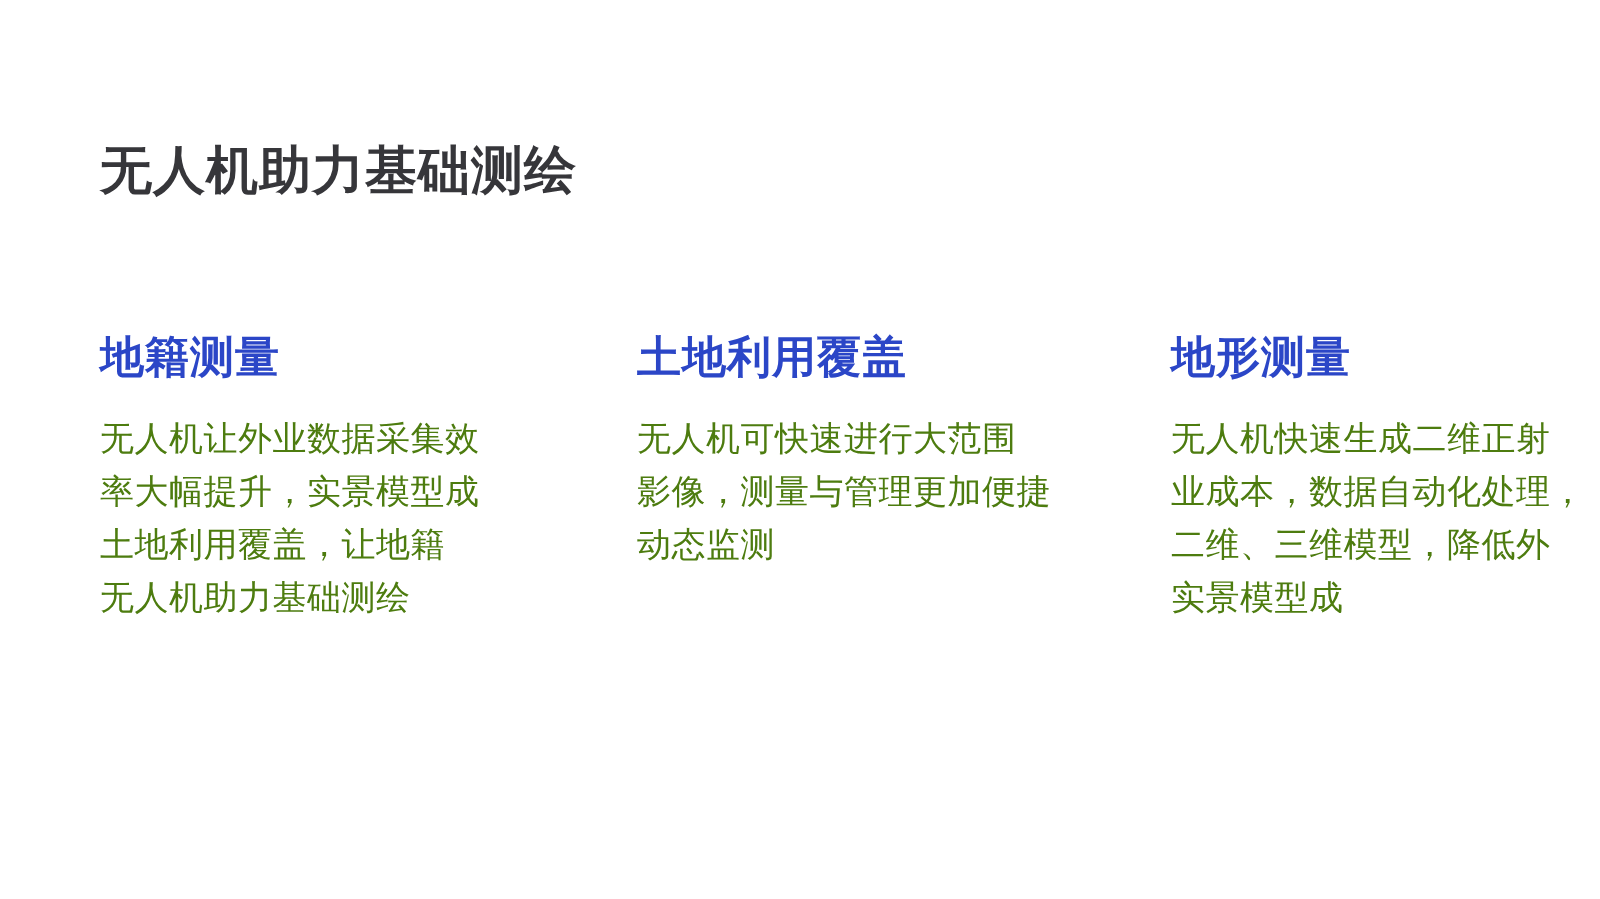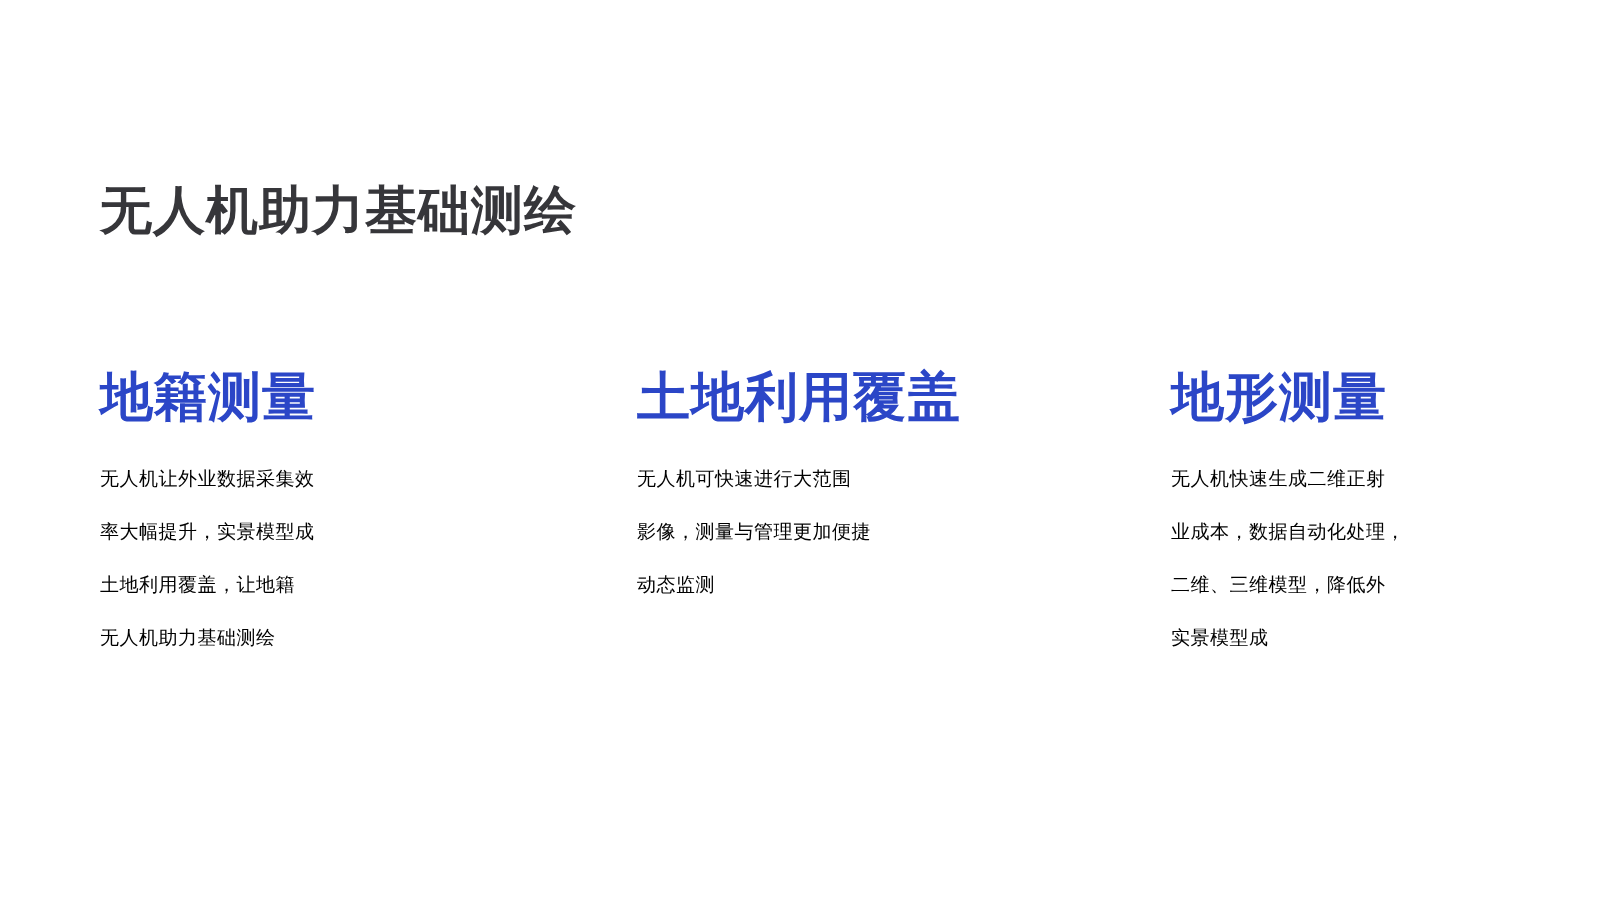--- a/index.html
+++ b/index.html
@@ -7,21 +7,20 @@
     padding: 0;
     background: #ffffff;
     font-family: "Liberation Sans", sans-serif;
   }
   .slide {
     position: relative;
     width: 1600px;
     height: 790px;
     background: #ffffff;
     overflow: hidden;
-    margin-top: 40px;
   }
   .slide-title {
     position: absolute;
     left: 100px;
     top: 104px;
     font-size: 52px;
     line-height: 62px;
     font-weight: 700;
     letter-spacing: 1px;
     color: #36363a;
@@ -29,31 +28,31 @@
   }
   .column {
     position: absolute;
     top: 333px;
     width: 400px;
   }
   .col-1 { left: 100px; }
   .col-2 { left: 637px; }
   .col-3 { left: 1171px; }
   .col-heading {
-    font-size: 53px;
+    font-size: 44px;
     line-height: 48px;
     font-weight: 700;
     letter-spacing: 1px;
     color: #2b46c7;
     margin: 0 0 31px 0;
     white-space: nowrap;
   }
   .col-body {
-    font-size: 19px;
-    color: #000000;
+    font-size: 34px;
+    color: #4d7c0f;
     font-weight: 400;
   }
   .body-line {
     height: 53px;
     line-height: 53px;
     letter-spacing: 0.5px;
     white-space: nowrap;
   }
 </style>
 </head>

